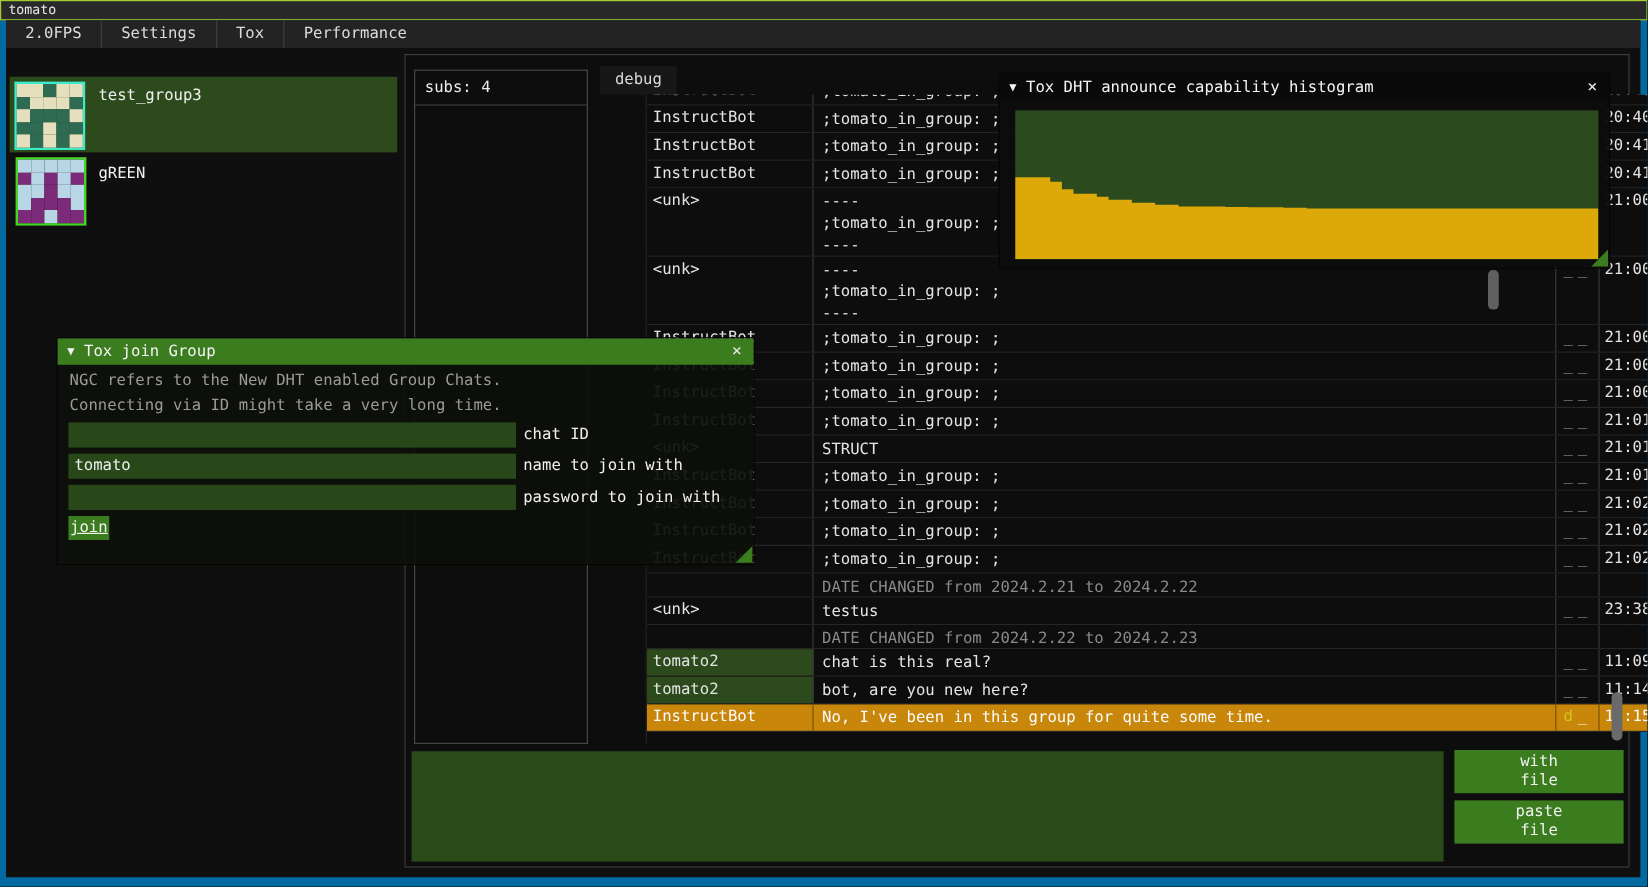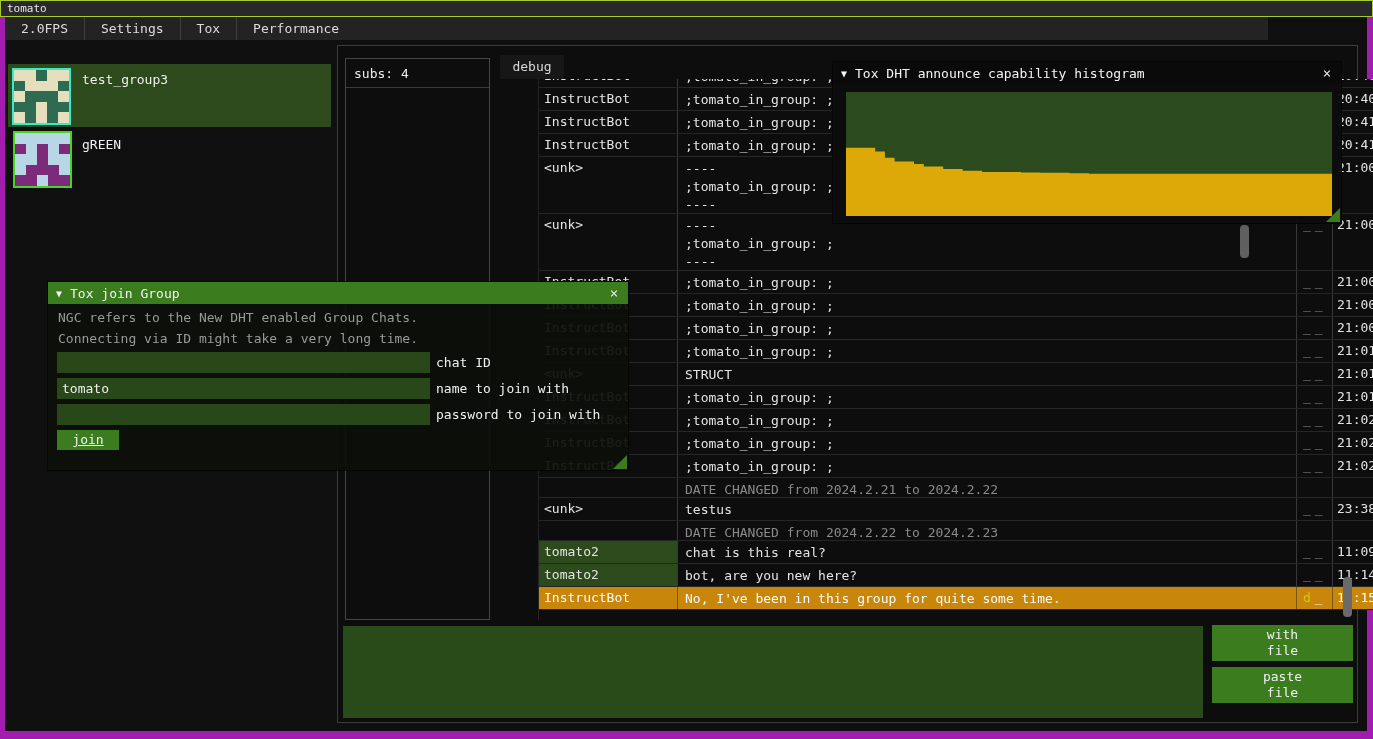--- a/index.html
+++ b/index.html
@@ -1,35 +1,35 @@
 <!DOCTYPE html>
 <html><head>
 <meta charset="utf-8">
 <style>
   * { margin:0; padding:0; box-sizing:border-box; }
   html,body { background:#000; }
   body { font-family:"DejaVu Sans Mono","Liberation Mono",monospace; }
   #root {
     position:relative; width:1373px; height:739px;
-    background:#a21caf; overflow:hidden;
+    background:#0369a1; overflow:hidden;
     font-size:13px; color:#e4e4e4;
   }
   .abs { position:absolute; }
 
   
   #os-titlebar {
     left:0; top:0; width:1373px; height:17px;
     background:#29292a; border:1px solid #a6cb2f;
     font-size:11px; line-height:15px; padding-left:6px; color:#e8e8e8;
   }
   
   #app-body { left:5px; top:17px; width:1362px; height:714px; background:#0f0f0f; }
 
   
-  #menubar { left:5px; top:17px; width:1263px; height:23px; background:#232323; display:flex; align-items:flex-start; }
+  #menubar { left:5px; top:17px; width:1362px; height:23px; background:#232323; display:flex; align-items:flex-start; }
   .menu-item { padding:0 16px; line-height:23px; color:#dcdcdc; border-right:1px solid #3e3e3e; cursor:default; }
   .menu-item:last-child { border-right:none; }
 
   
   .group-item { left:8px; width:323px;margin-top:16px; }
   #group-item-0 { top:48px; height:63px; background:#2c4a1b; }
   #group-item-1 { top:113px; height:59px; }
   .avatar { position:absolute; display:grid; grid-template-columns:repeat(5,1fr); grid-template-rows:repeat(5,1fr); width:59px; height:57px; }
   #avatar-0 { left:4px; top:4px; border:2px solid #3fe8c8; }
   #avatar-1 { left:5px; top:2px; border:2px solid #44d622; }
@@ -82,21 +82,21 @@
   .resize-grip { position:absolute; right:1px; bottom:1px; width:0; height:0; border-style:solid; border-width:0 0 14px 14px; border-color:transparent transparent #3a7c1e transparent; }
 
   
   #join-window { left:48px; top:282px; width:580px; height:188px; background:rgba(13,15,11,0.93); z-index:30; }
   #join-titlebar { background:#3a7c1e; }
   .join-help { position:absolute; left:10px; color:#9a9a9a; white-space:nowrap; }
   #join-help-1 { top:28px; }
   #join-help-2 { top:49px; }
   .join-input { position:absolute; left:9px; width:373px; height:21px; background:#28481a; border:none; outline:none; color:#eeeeee; font-family:inherit; font-size:13px; padding:0 5px; }
   .join-label { position:absolute; left:388px; width:185px; color:#f0f0f0; line-height:21px; }
-  #join-btn { position:absolute; left:9px; top:148px; width:62px; height:20px; background:#3a7c1e; color:#f4f4f4; border:none; font-family:inherit; font-size:13px; line-height:18px; text-align:center; cursor:pointer;text-decoration:underline; }
+  #join-btn { position:absolute; left:9px; top:148px; width:34px; height:20px; background:#3a7c1e; color:#f4f4f4; border:none; font-family:inherit; font-size:13px; line-height:18px; text-align:center; cursor:pointer;text-decoration:underline; }
 
   
   #hist-window { left:833px; top:62px; width:508px; height:161px; background:rgba(13,13,13,0.96); z-index:20; }
   #hist-titlebar { background:#0a0a0a; }
   #hist-plot { position:absolute; left:13px; top:30px; width:486px; height:124px; background:#2b4a1d; }
   #hist-plot svg { display:block; width:100%; height:100%; }
 </style>
 </head>
 <body>
 

